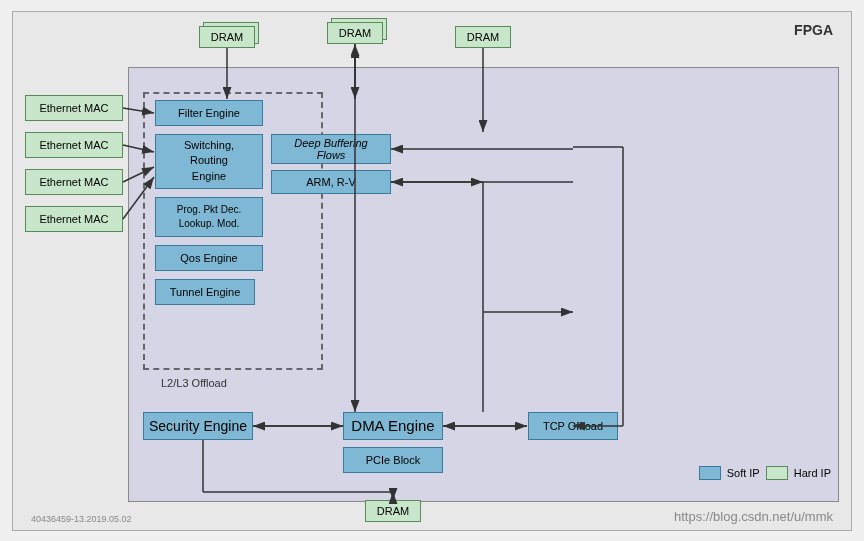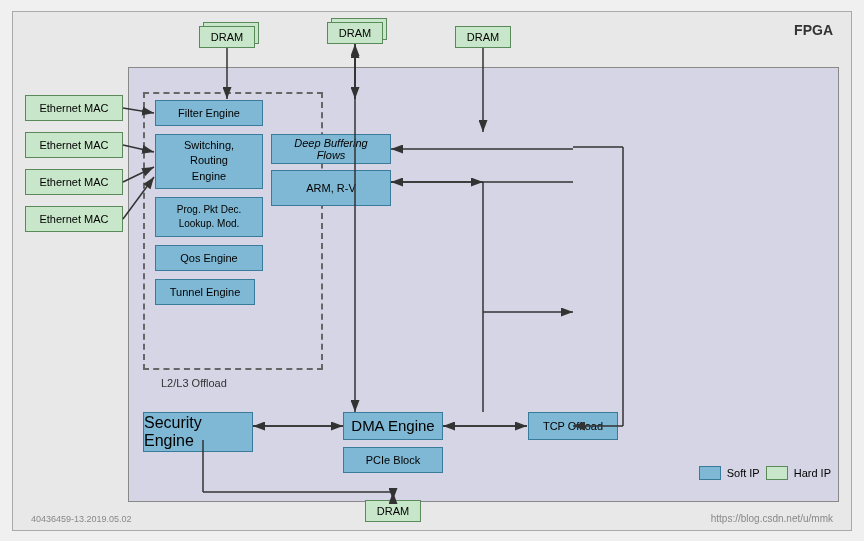--- a/index.html
+++ b/index.html
@@ -58,21 +58,21 @@
       height: 14px;
       border: 1.5px solid #555;
     }
     .legend-soft { background: #7eb8d4; border-color: #3a7a9a; }
     .legend-hard { background: #c8e6c9; border-color: #5a8a5a; }
     
     .watermark {
       position: absolute;
       bottom: 6px;
       right: 18px;
-      font-size: 10px;
+      font-size: 13px;
       color: #888;
     }
     
     .fig-id {
       position: absolute;
       bottom: 6px;
       left: 18px;
       font-size: 9px;
       color: #888;
     }
@@ -105,29 +105,29 @@
 
   <div style="position:absolute; top:80px; left:130px; width:180px; height:278px; border:2px dashed #666; background:transparent;"></div>
   <div style="position:absolute; top:365px; left:148px; font-size:11px; color:#333;">L2/L3 Offload</div>
 
   <div style="position:absolute; top:88px; left:142px; width:108px; height:26px; background:#7eb8d4; border:1.5px solid #3a7a9a; display:flex; align-items:center; justify-content:center; font-size:11px;">Filter Engine</div>
 
   <div style="position:absolute; top:122px; left:142px; width:108px; height:55px; background:#7eb8d4; border:1.5px solid #3a7a9a; display:flex; align-items:center; justify-content:center; font-size:11px; text-align:center; line-height:1.4;">Switching,<br>Routing<br>Engine</div>
 
   <div style="position:absolute; top:122px; left:258px; width:120px; height:30px; background:#7eb8d4; border:1.5px solid #3a7a9a; display:flex; align-items:center; justify-content:center; font-size:11px; text-align:center;font-style:italic;">Deep Buffering<br>Flows</div>
 
-  <div style="position:absolute; top:158px; left:258px; width:120px; height:36px; background:#7eb8d4; border:1.5px solid #3a7a9a; display:flex; align-items:center; justify-content:center; font-size:11px;">ARM, R-V</div>
+  <div style="position:absolute; top:158px; left:258px; width:120px; height:24px; background:#7eb8d4; border:1.5px solid #3a7a9a; display:flex; align-items:center; justify-content:center; font-size:11px;">ARM, R-V</div>
 
   <div style="position:absolute; top:185px; left:142px; width:108px; height:40px; background:#7eb8d4; border:1.5px solid #3a7a9a; display:flex; align-items:center; justify-content:center; font-size:10px; text-align:center; line-height:1.4;">Prog. Pkt Dec.<br>Lookup. Mod.</div>
 
   <div style="position:absolute; top:233px; left:142px; width:108px; height:26px; background:#7eb8d4; border:1.5px solid #3a7a9a; display:flex; align-items:center; justify-content:center; font-size:11px;">Qos Engine</div>
 
   <div style="position:absolute; top:267px; left:142px; width:100px; height:26px; background:#7eb8d4; border:1.5px solid #3a7a9a; display:flex; align-items:center; justify-content:center; font-size:11px;">Tunnel Engine</div>
 
-  <div style="position:absolute; top:400px; left:130px; width:110px; height:40px; background:#7eb8d4; border:1.5px solid #3a7a9a; display:flex; align-items:center; justify-content:center; font-size:16px;">Security Engine</div>
+  <div style="position:absolute; top:400px; left:130px; width:110px; height:28px; background:#7eb8d4; border:1.5px solid #3a7a9a; display:flex; align-items:center; justify-content:center; font-size:14px;">Security Engine</div>
 
   <div style="position:absolute; top:400px; left:330px; width:100px; height:28px; background:#7eb8d4; border:1.5px solid #3a7a9a; display:flex; align-items:center; justify-content:center; font-size:15px;">DMA Engine</div>
 
   <div style="position:absolute; top:400px; left:515px; width:90px; height:28px; background:#7eb8d4; border:1.5px solid #3a7a9a; display:flex; align-items:center; justify-content:center; font-size:11px;">TCP Offload</div>
 
   <div style="position:absolute; top:435px; left:330px; width:100px; height:26px; background:#7eb8d4; border:1.5px solid #3a7a9a; display:flex; align-items:center; justify-content:center; font-size:11px;">PCIe Block</div>
 
   <div style="position:absolute; top:488px; left:352px; width:56px; height:22px; background:#c8e6c9; border:1.5px solid #5a8a5a; display:flex; align-items:center; justify-content:center; font-size:11px;">DRAM</div>
 
   <svg class="arrows-svg" xmlns="http://www.w3.org/2000/svg">

